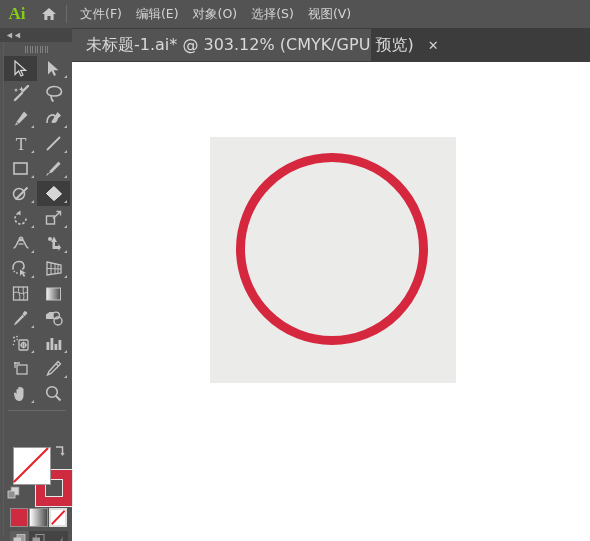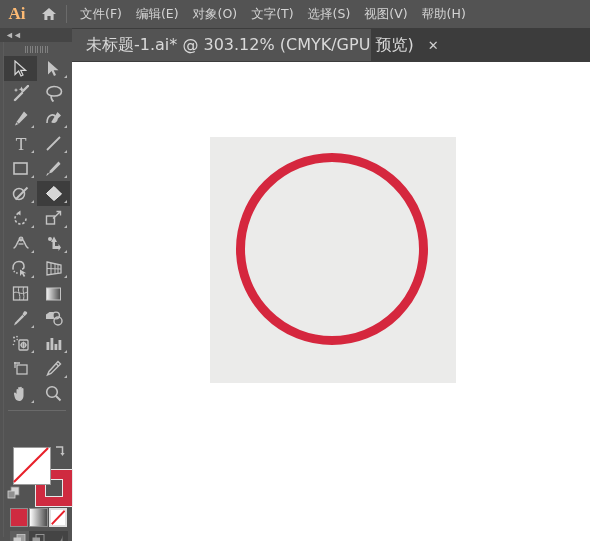--- a/index.html
+++ b/index.html
@@ -169,35 +169,33 @@
     width:19px;height:17px;
     display:flex;align-items:center;justify-content:center;
     position:relative;
   }
   .dmbtn.sel{background:#5e5e5e;}
 </style>
 </head>
 <body>
 
 <div id="menubar">
-  <div id="ai-logo" style="color: #fdba74;">Ai</div>
+  <div id="ai-logo" style="color: #84cc16;">Ai</div>
   <div id="home-btn">
     <svg width="16" height="14" viewBox="0 0 16 14">
       <path d="M8 1 L15 7 L12.6 7 L12.6 13 L9.6 13 L9.6 9 L6.4 9 L6.4 13 L3.4 13 L3.4 7 L1 7 Z" fill="#c9c9c9"></path>
     </svg>
   </div>
   <div class="sep"></div>
   <div id="menu-items">
     <div class="menu-item">文件(F)</div>
     <div class="menu-item">编辑(E)</div>
     <div class="menu-item">对象(O)</div>
-    <div class="menu-item">文字(T)</div>
     <div class="menu-item">选择(S)</div>
     <div class="menu-item">视图(V)</div>
-    <div class="menu-item">帮助(H)</div>
   </div>
 </div>
 
 <div id="tabbar">
   <div id="doc-tab" style="width: 299px;">
     <span id="doc-tab-title">未标题-1.ai* @ 303.12% (CMYK/GPU 预览)</span>
     <span id="doc-tab-close">✕</span>
   </div>
   <div id="watermark" style="color: rgb(231, 154, 168);">软件自学网：WWW.RJZXW.COM</div>
 </div>

